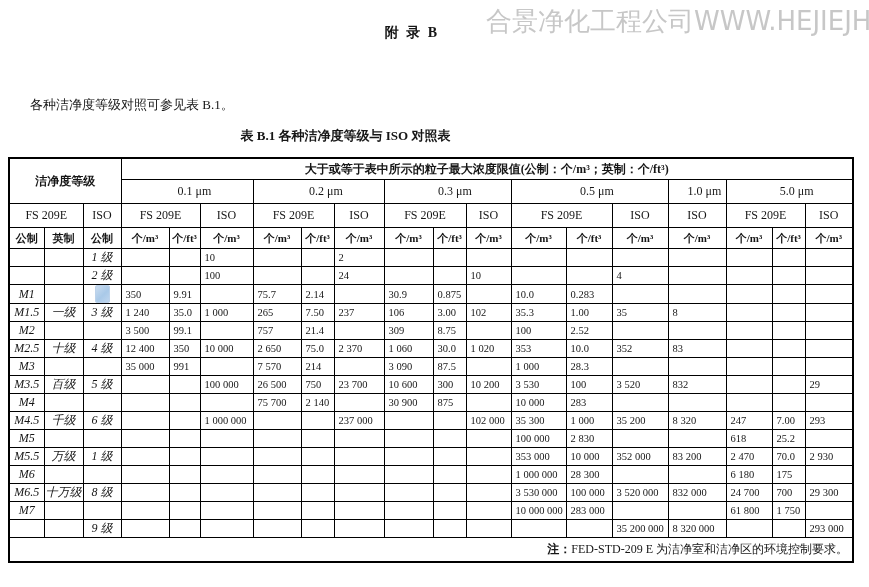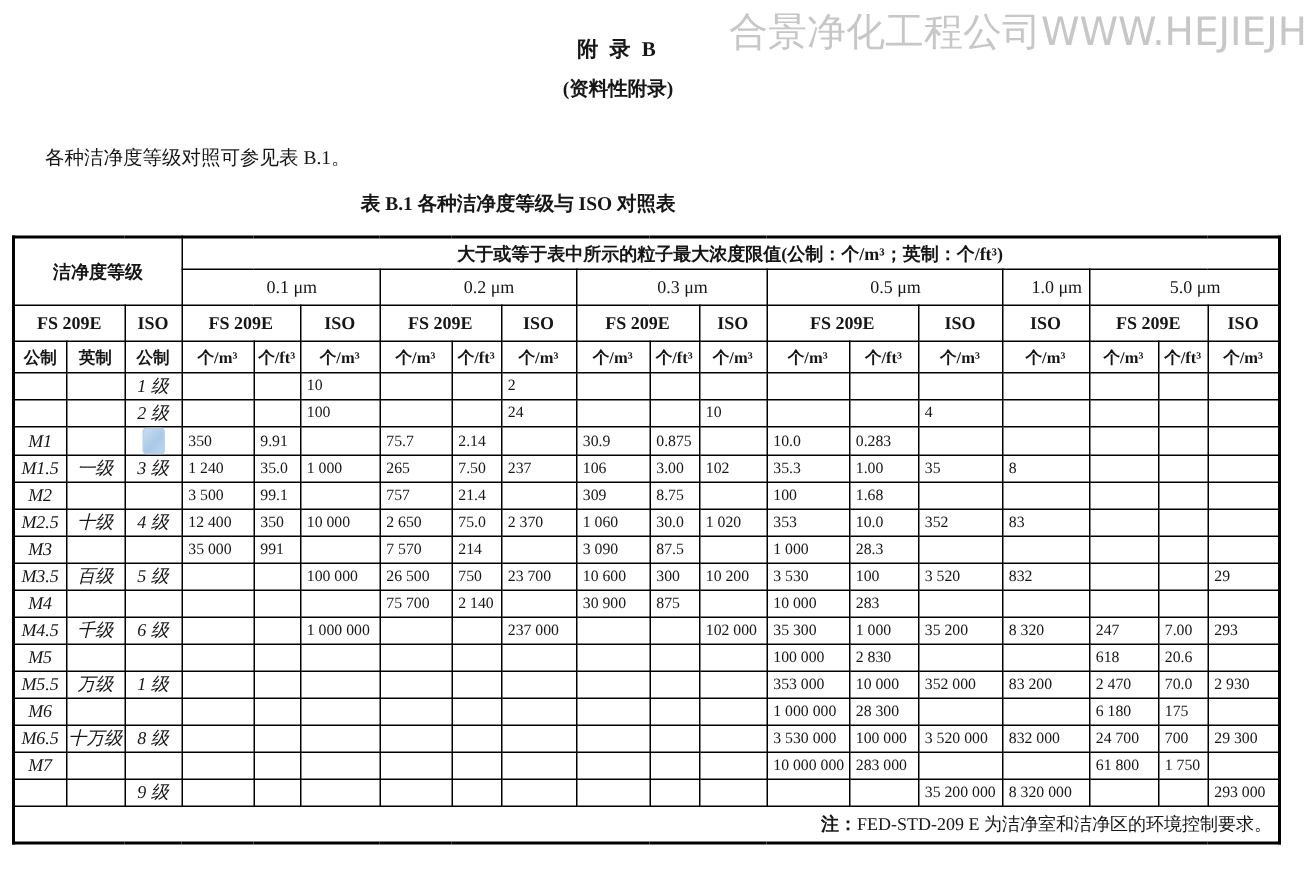--- a/index.html
+++ b/index.html
@@ -26,21 +26,21 @@
     border:2px solid #000;
   }
   table.cmp th,table.cmp td{
     border:1px solid #000;
     white-space:nowrap;overflow:hidden;
     vertical-align:middle;
   }
   table.cmp th{font-size:12px;text-align:center;font-weight:bold;padding:0 1px;border-radius:10px;}
   table.cmp th.hr0{height:20px;}
   table.cmp th.hr1{height:23px;font-weight:normal;padding-left:16px;}
-  table.cmp th.hr2{height:23px;font-weight:bold;}
+  table.cmp th.hr2{height:23px;font-weight:normal;}
   table.cmp th.hr3{height:20px;font-size:11px;}
   table.cmp tbody td{
     height:17px;font-size:10.5px;text-align:left;padding:0 2px 0 4px;
   }
   table.cmp tbody td.cls{text-align:center;padding:0 1px;font-size:12px;font-style:italic;}
   td.note{font-size:12px;text-align:right;padding:3px 4px 3px 30px;height:16px;}
   td.note b{font-weight:bold;}
   .wm-icon{
     display:inline-block;width:15px;height:18px;border-radius:3px;
     background:linear-gradient(135deg,#cfdff1 0%,#a9c9e8 55%,#c2d7ee 100%);
@@ -48,21 +48,20 @@
     vertical-align:middle;
   }
 </style>
 </head>
 <body>
 
 <div class="watermark">合景净化工程公司WWW.HEJIEJH.COM</div>
 
 <div class="titleblock">
   <div class="appendix-title">附  录  B</div>
-  <div class="appendix-subtitle">(资料性附录)</div>
 </div>
 
 <div class="intro">各种洁净度等级对照可参见表 B.1。</div>
 
 <div class="caption">表 B.1  各种洁净度等级与 ISO 对照表</div>
 
 <table class="cmp" id="cmp-table">
   <colgroup>
     <col style="width:35px">
       <col style="width:39px">
@@ -226,21 +225,21 @@
         <td>3 500</td>
         <td>99.1</td>
         <td></td>
         <td>757</td>
         <td>21.4</td>
         <td></td>
         <td>309</td>
         <td>8.75</td>
         <td></td>
         <td>100</td>
-        <td>1.68</td>
+        <td>2.52</td>
         <td></td>
         <td></td>
         <td></td>
         <td></td>
         <td></td>
       </tr>
       <tr>
         <td class="cls">M2.5</td>
         <td class="cls">十级</td>
         <td class="cls">4 级</td>
@@ -356,21 +355,21 @@
         <td></td>
         <td></td>
         <td></td>
         <td></td>
         <td></td>
         <td>100 000</td>
         <td>2 830</td>
         <td></td>
         <td></td>
         <td>618</td>
-        <td>20.6</td>
+        <td>25.2</td>
         <td></td>
       </tr>
       <tr>
         <td class="cls">M5.5</td>
         <td class="cls">万级</td>
         <td class="cls">1 级</td>
         <td></td>
         <td></td>
         <td></td>
         <td></td>

